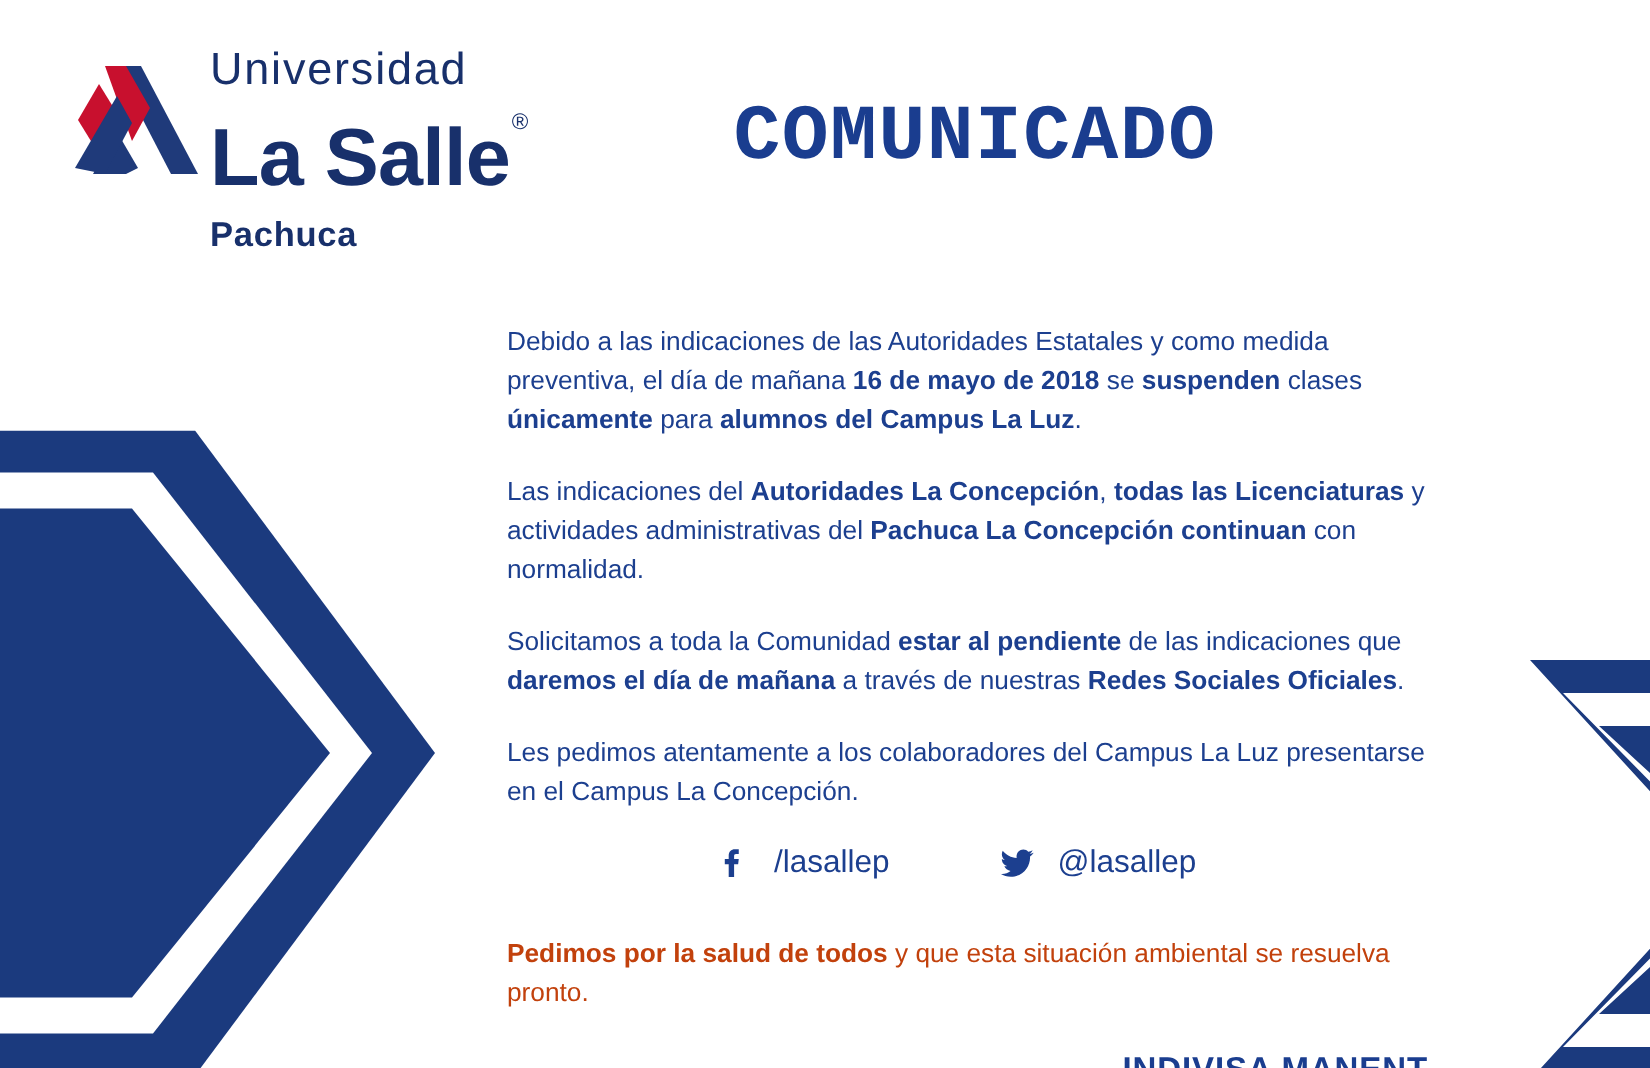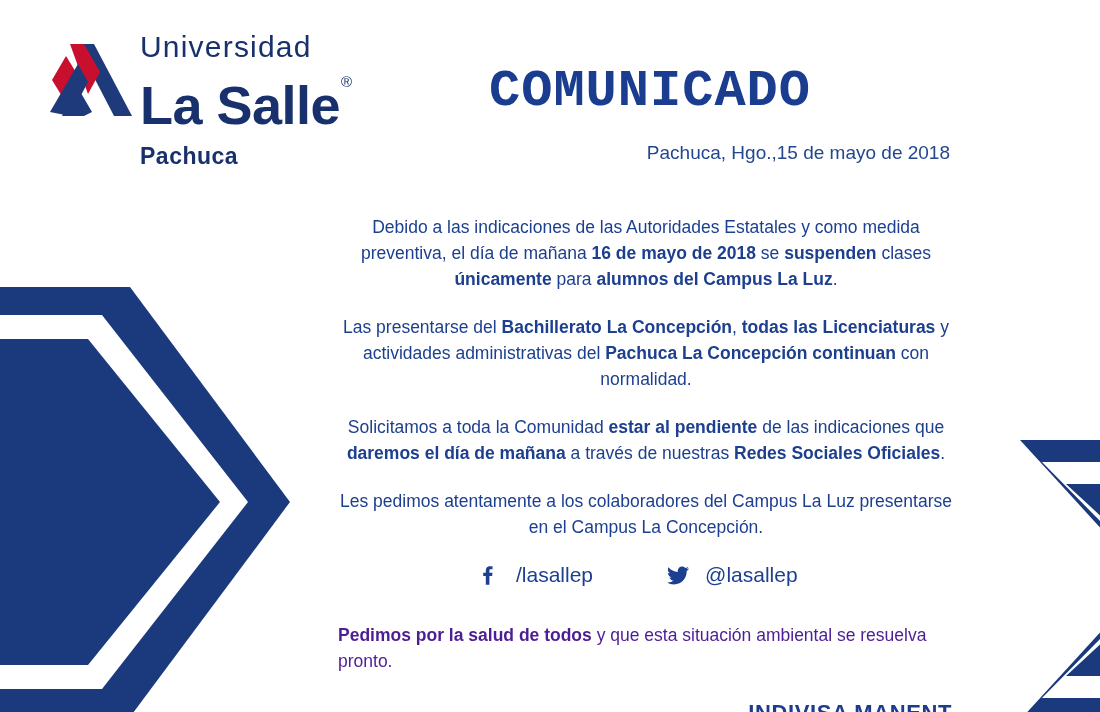--- a/index.html
+++ b/index.html
@@ -122,21 +122,21 @@
     position: absolute;
     left: 338px;
     top: 196px;
     width: 616px;
     color: #1c3f8f;
   }
   .para {
     font-size: 17.5px;
     line-height: 26px;
     margin-bottom: 22px;
-    text-align: center;
+    text-align: left;
     color: #1c3f8f;
   }
   .para b {
     font-weight: 700;
   }
 
   .social-row {
     margin-top: 4px;
     margin-bottom: 26px;
     display: flex;
@@ -154,21 +154,21 @@
   .social-icon {
     width: 26px;
     height: 26px;
     display: inline-block;
   }
 
   .closing {
     font-size: 17.5px;
     line-height: 26px;
     margin-top: 34px;
-    color: #4c1d95;
+    color: #c2410c;
   }
   .closing b { font-weight: 700; }
 
   .motto {
     margin-top: 26px;
     text-align: right;
     padding-right: 2px;
     font-size: 22px;
     font-weight: 700;
     letter-spacing: 0.6px;
@@ -203,30 +203,29 @@
     <div class="logo-text">
       <div class="logo-universidad">Universidad</div>
       <div class="logo-lasalle">
         <span>La Salle</span><span class="logo-reg">®</span>
       </div>
       <div class="logo-pachuca">Pachuca</div>
     </div>
   </div>
 
   <div class="doc-title">COMUNICADO</div>
-  <div class="doc-date">Pachuca, Hgo.,15 de mayo de 2018</div>
 
   <div class="body-area">
 
     <p class="para">
       <span>Debido a las indicaciones de las Autoridades Estatales y como medida preventiva, el día de mañana </span><b>16 de mayo de 2018</b><span> se </span><b>suspenden</b><span> clases </span><b>únicamente</b><span> para </span><b>alumnos del Campus La Luz</b><span>.</span>
     </p>
 
     <p class="para">
-      <span>Las presentarse del </span><b>Bachillerato La Concepción</b><span>, </span><b>todas las Licenciaturas</b><span> y actividades administrativas del </span><b>Pachuca La Concepción continuan</b><span> con normalidad.</span>
+      <span>Las indicaciones del </span><b>Autoridades La Concepción</b><span>, </span><b>todas las Licenciaturas</b><span> y actividades administrativas del </span><b>Pachuca La Concepción continuan</b><span> con normalidad.</span>
     </p>
 
     <p class="para">
       <span>Solicitamos a toda la Comunidad </span><b>estar al pendiente</b><span> de las indicaciones que </span><b>daremos el día de mañana</b><span> a través de nuestras </span><b>Redes Sociales Oficiales</b><span>.</span>
     </p>
 
     <p class="para">Les pedimos atentamente a los colaboradores del Campus La Luz presentarse en el Campus La Concepción.</p>
 
     <div class="social-row">
       <a class="social-item" href="#" style="text-decoration:none;color:#1c3f8f;">

